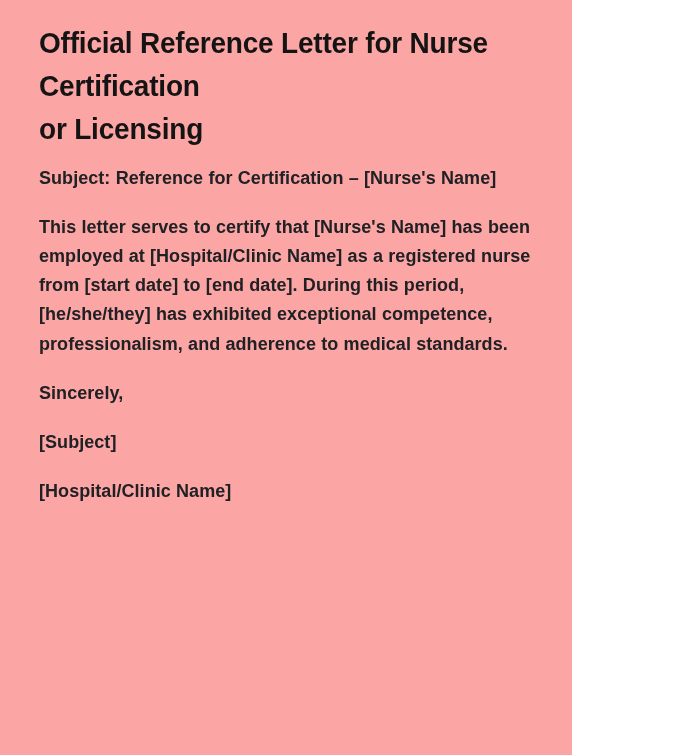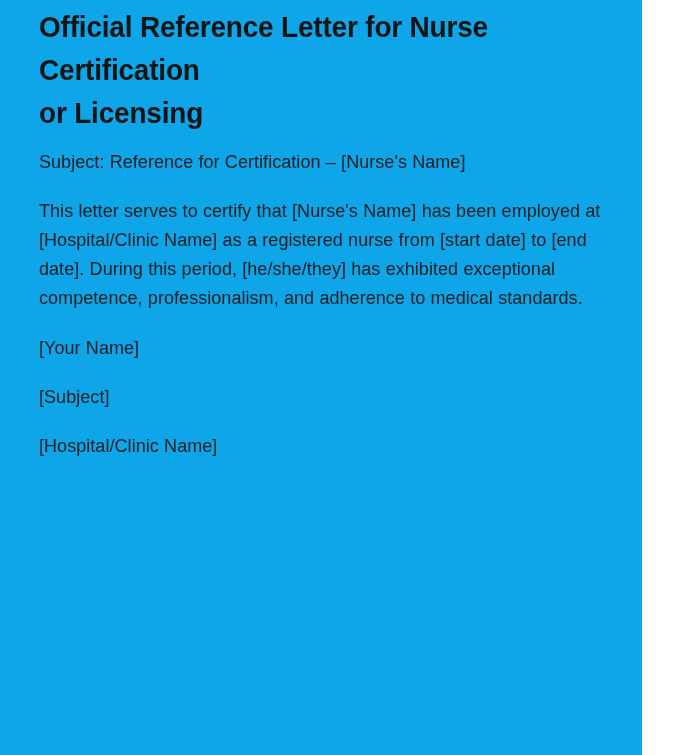--- a/index.html
+++ b/index.html
@@ -12,24 +12,24 @@
   body {
     width: 700px;
     height: 755px;
     overflow: hidden;
     font-family: "Liberation Sans", "DejaVu Sans", sans-serif;
     -webkit-font-smoothing: antialiased;
   }
 
   .page {
     box-sizing: border-box;
-    width: 642px;
+    width: 572px;
     height: 755px;
-    background: #0ea5e9;
-    padding: 6px 40px 0 39px;
+    background: #fca5a5;
+    padding: 22px 40px 0 39px;
   }
 
   .doc-title {
     margin: 0;
     padding: 0;
     font-family: "Liberation Sans Narrow", "Liberation Sans", "DejaVu Sans Condensed", sans-serif;
     font-size: 29px;
     font-weight: 700;
     line-height: 1.48;
     letter-spacing: -0.2px;
@@ -42,21 +42,21 @@
   .letter-body {
     margin: 0;
     padding: 0;
     max-width: 600px;
   }
 
   .para {
     margin: 0 0 20px 0;
     padding: 0;
     font-size: 18px;
-    font-weight: 400;
+    font-weight: 700;
     line-height: 1.62;
     color: #202124;
     letter-spacing: 0.05px;
     word-spacing: 0.2px;
   }
 
   .para.subject {
     margin-top: 13px;
   }
 
@@ -80,21 +80,21 @@
   </h1>
 
   <div class="letter-body">
 
     <p class="para subject short">Subject: Reference for Certification – [Nurse's Name]</p>
 
 
     <p class="para">This letter serves to certify that [Nurse's Name] has been employed at [Hospital/Clinic Name] as a registered nurse from [start date] to [end date]. During this period, [he/she/they] has exhibited exceptional competence, professionalism, and adherence to medical standards.</p>
 
 
+    <p class="para short">Sincerely,</p>
 
-    <p class="para short">[Your Name]</p>
 
     <p class="para short">[Subject]</p>
 
     <p class="para short">[Hospital/Clinic Name]</p>
 
   </div>
 </div>
 
 </body></html>

